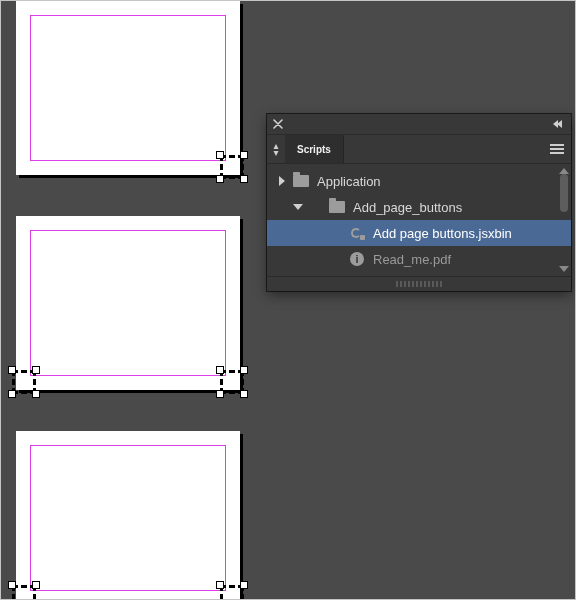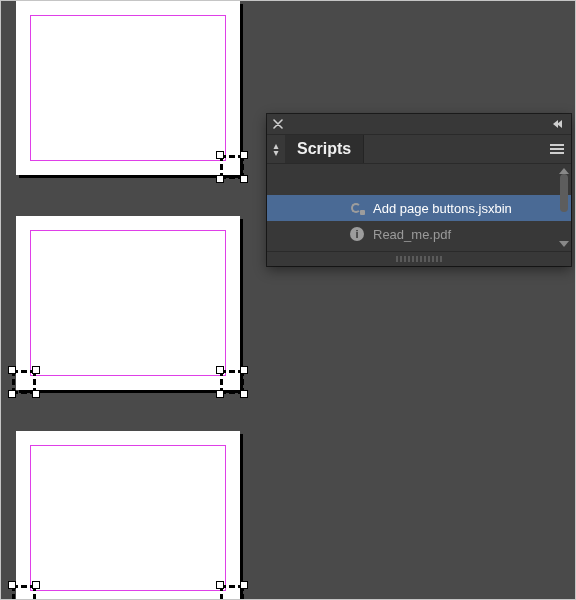--- a/index.html
+++ b/index.html
@@ -145,21 +145,21 @@
     text-align: center;
   }
   .tab {
     padding: 0 12px;
     display: flex;
     align-items: center;
     background: #2e2e2e;
     border-right: 1px solid #242424;
     font-weight: 600;
     color: #f0f0f0;
-    font-size: 16px;
+    font-size: 10px;
   }
   .panel-tabs .flex { flex: 1; }
   .menu-btn {
     width: 28px;
     display: flex;
     align-items: center;
     justify-content: center;
   }
   .hamburger {
     width: 14px;
@@ -263,21 +263,20 @@
     font-weight: 700;
     font-size: 11px;
     display: flex;
     align-items: center;
     justify-content: center;
     line-height: 1;
   }
   .row-selected {
     background: #4a6a95;
     color: #ffffff;
-    margin-top: 27px;
   }
   .row-dim { color: #9a9a9a; }
 
   .tree-scroll {
     position: absolute;
     top: 4px;
     bottom: 4px;
     right: 2px;
     width: 10px;
     display: flex;
@@ -400,22 +399,43 @@
         <div class="hamburger">
             <span></span>
             <span></span>
             <span></span>
           </div>
       </div>
     </div>
 
     <div class="tree">
 
-
-
+      <div class="tree-row">
+        <span class="indent" style="width:6px;"></span>
+        <span class="disclosure">
+            <span class="tri-right"></span>
+          </span>
+        <span class="icon-slot">
+            <span class="folder-icon"></span>
+          </span>
+        <span>Application</span>
+      </div>
+
+
+      <div class="tree-row">
+        <span class="indent" style="width:22px;"></span>
+        <span class="disclosure">
+            <span class="tri-down"></span>
+          </span>
+        <span class="indent" style="width:20px;"></span>
+        <span class="icon-slot">
+            <span class="folder-icon"></span>
+          </span>
+        <span>Add_page_buttons</span>
+      </div>
 
       <div class="tree-row row-selected">
         <span class="indent" style="width:80px;"></span>
         <span class="icon-slot">
             <span class="script-icon"></span>
           </span>
         <span>Add page buttons.jsxbin</span>
       </div>
 
       <div class="tree-row row-dim">

